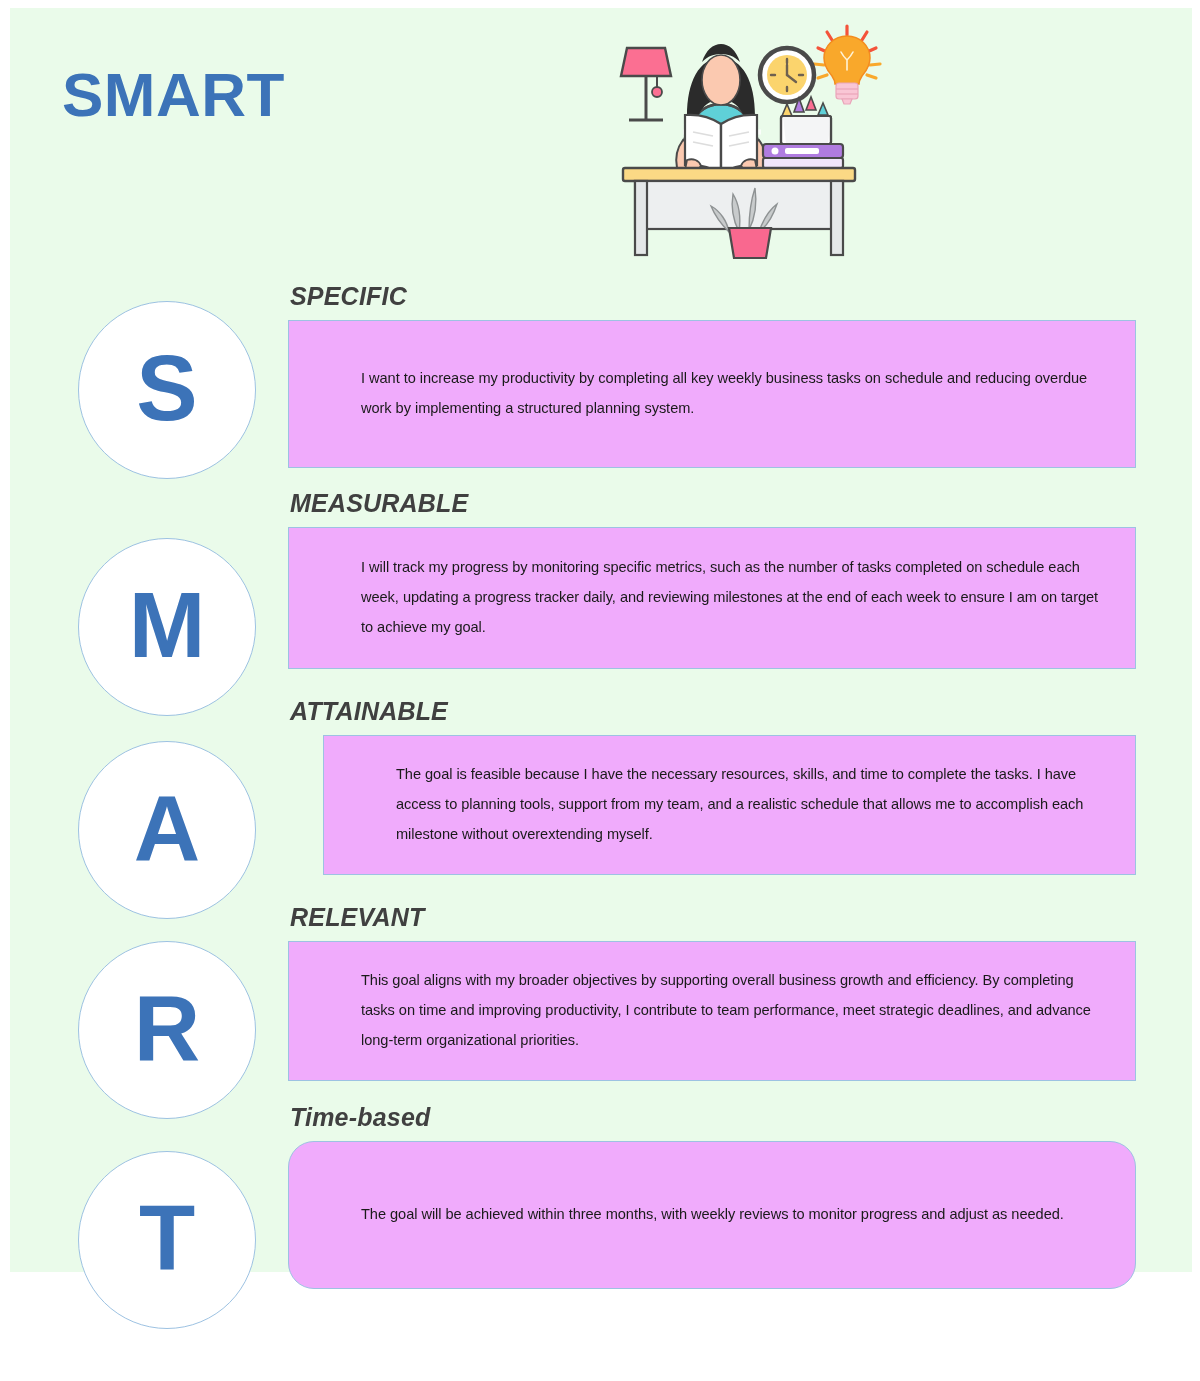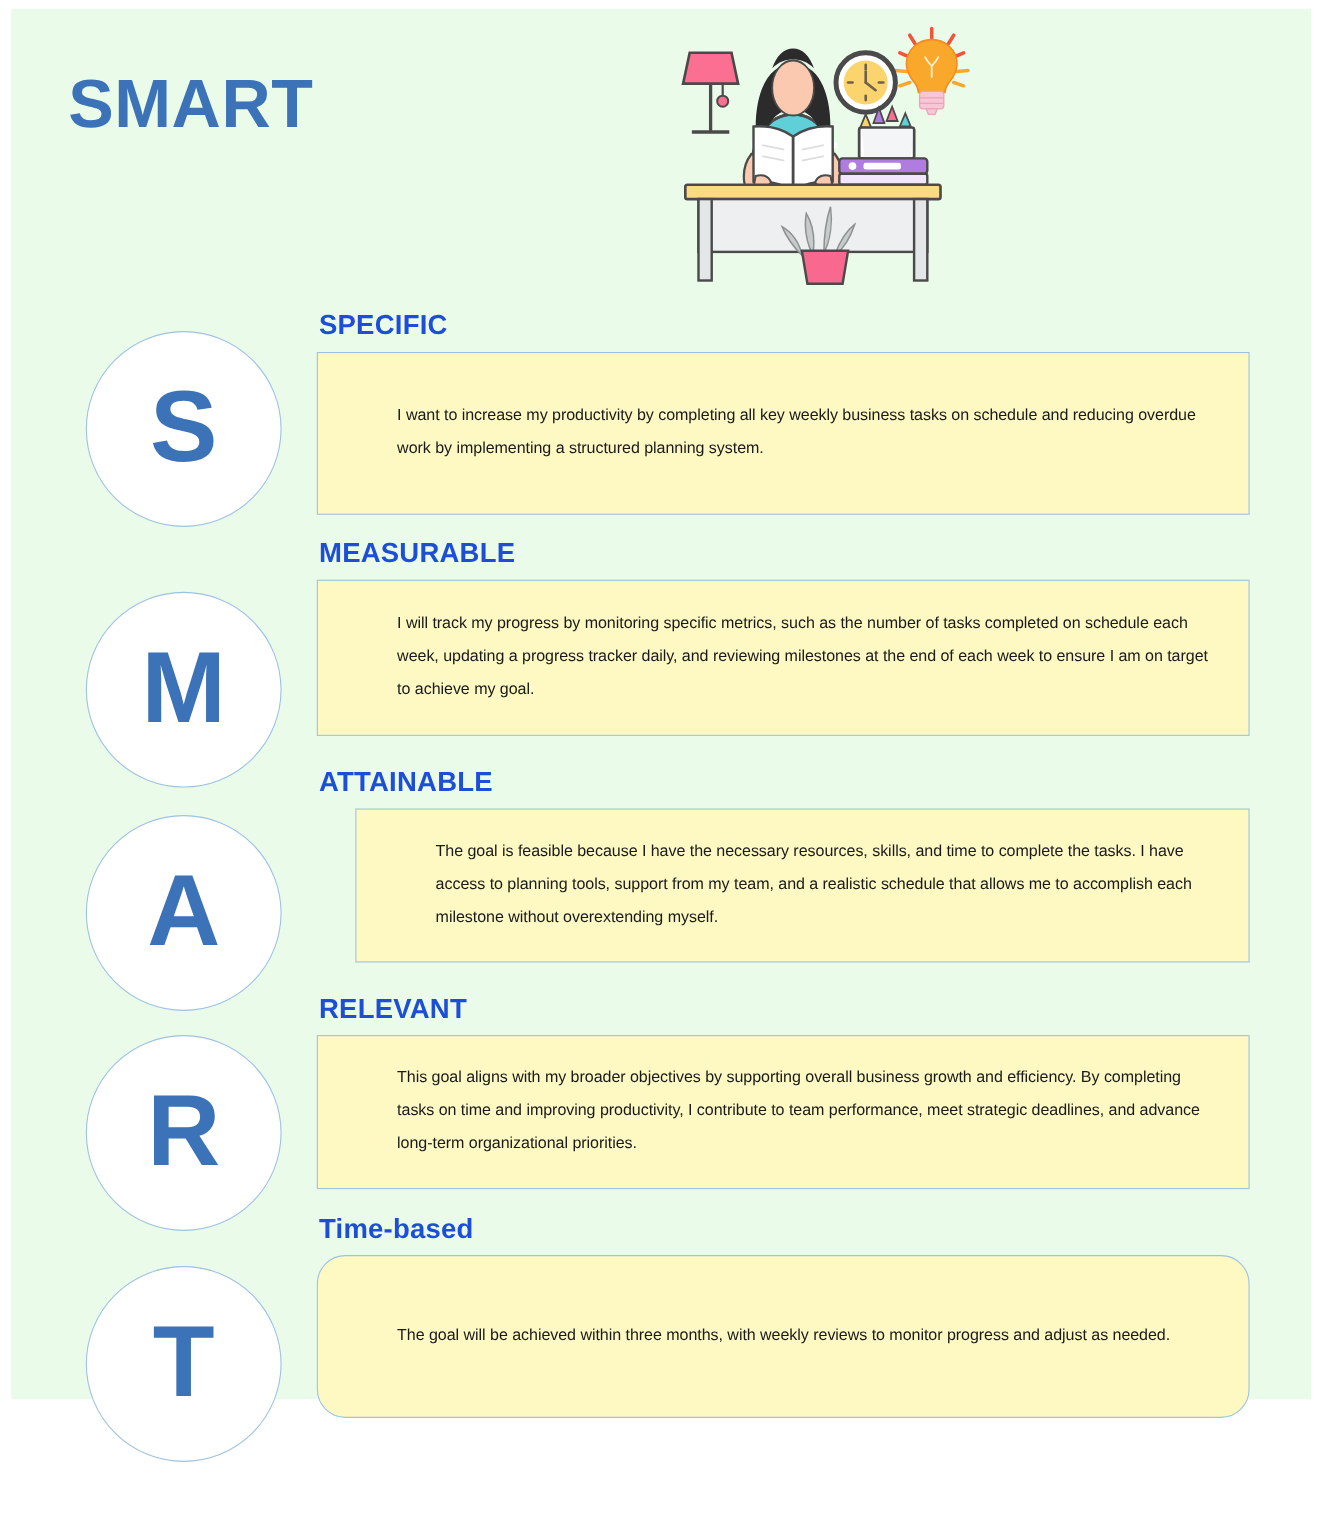--- a/index.html
+++ b/index.html
@@ -78,28 +78,29 @@
   .row { position: absolute; left: 278px; width: 848px; }
   .r0 { top: 274px; }
   .r1 { top: 481px; }
   .r2 { top: 689px; }
   .r3 { top: 895px; }
   .r4 { top: 1095px; }
 
   .row-heading {
     font-size: 25px;
     font-weight: 700;
-    color: #1d4ed8;
+    color: #404040;
     letter-spacing: 0.2px;
     margin: 0 0 9px 2px;
     line-height: 1.15;
+    font-style: italic;
   }
   .row-box {
     border: 1.4px solid #9DC2E2;
-    background: #fef9c3;
+    background: #f0abfc;
     box-sizing: border-box;
     padding: 0 28px 0 72px;
     display: flex;
     align-items: center;
   }
   .b0 { height: 148px; }
   .b1 { height: 142px; }
   .b2 { height: 140px; margin-left: 35px; }
   .b3 { height: 140px; }
   .b4 { height: 148px; border-radius: 26px; }

